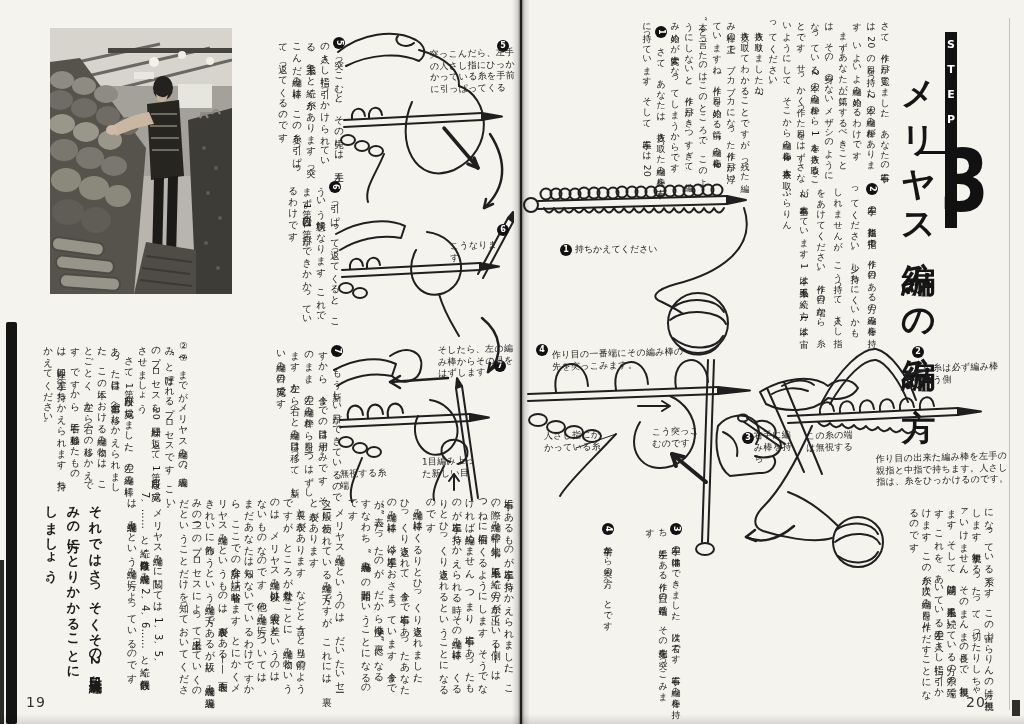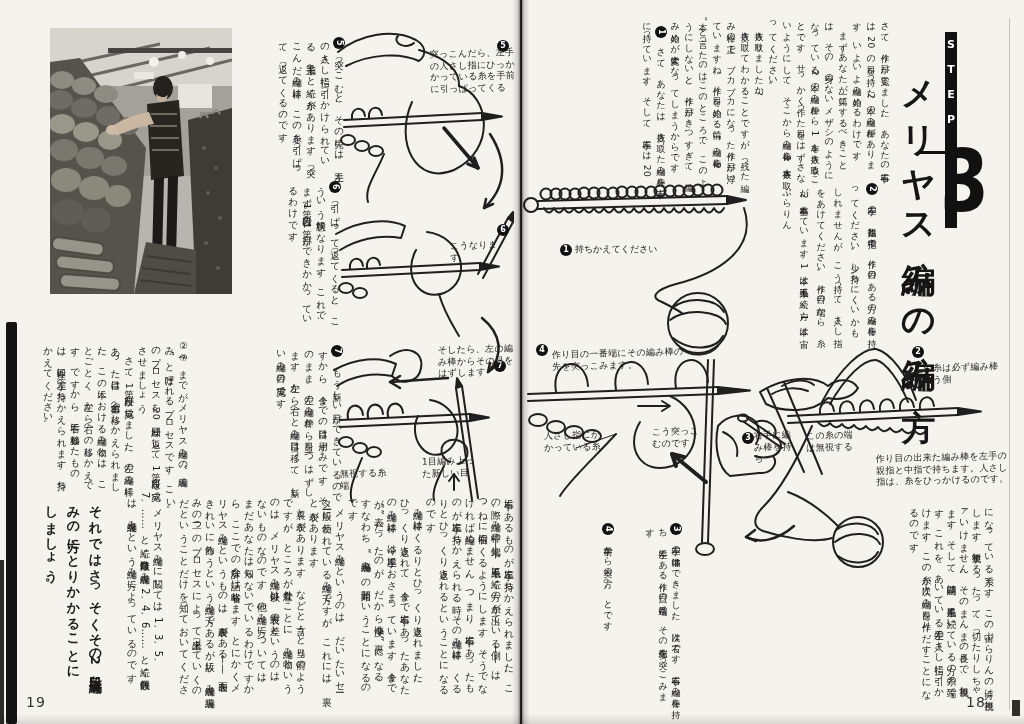--- a/index.html
+++ b/index.html
@@ -343,21 +343,21 @@
     <p><span class="b">3</span><span>左手の準備はできました。次は右です。右手に編み棒を持ち、左手にある作り目の一番端に、その先端を突っこみます。</span></p>
   </div>
   <div class="v body9" style="left:570px;top:522px;width:44px;height:130px;line-height:13px;">
     <p><span class="b">4</span><span>手前から奥の方へ、とです。</span></p>
   </div>
 
   <div class="v" style="left:893px;top:502px;width:102px;height:200px;font-size:9.5px;line-height:12.5px;letter-spacing:.4px;">
     <p>になっている糸です。この宙ぶらりんの方は無視します。無視するったって、切ったりしちゃァいけません。そのまんまの長さで、無視します。そして、問題は、毛糸玉に続いている方の糸の端です。これを、あいている左手の人さし指に引っかけます。この糸が次々に編み目を作りだすことになるのです。</p>
   </div>
 
-  <div class="pageno" style="left:966px;top:694px;">18</div>
+  <div class="pageno" style="left:966px;top:694px;">20</div>
 
   <div class="binding"></div>
   <div class="binding-core"></div>
   <div class="edge-left"></div>
   <div class="edge-left2"></div>
   <div class="edge-right"></div>
   <div class="corner-mark"></div>
   <div class="bottom-shade"></div>
 </div>
 

